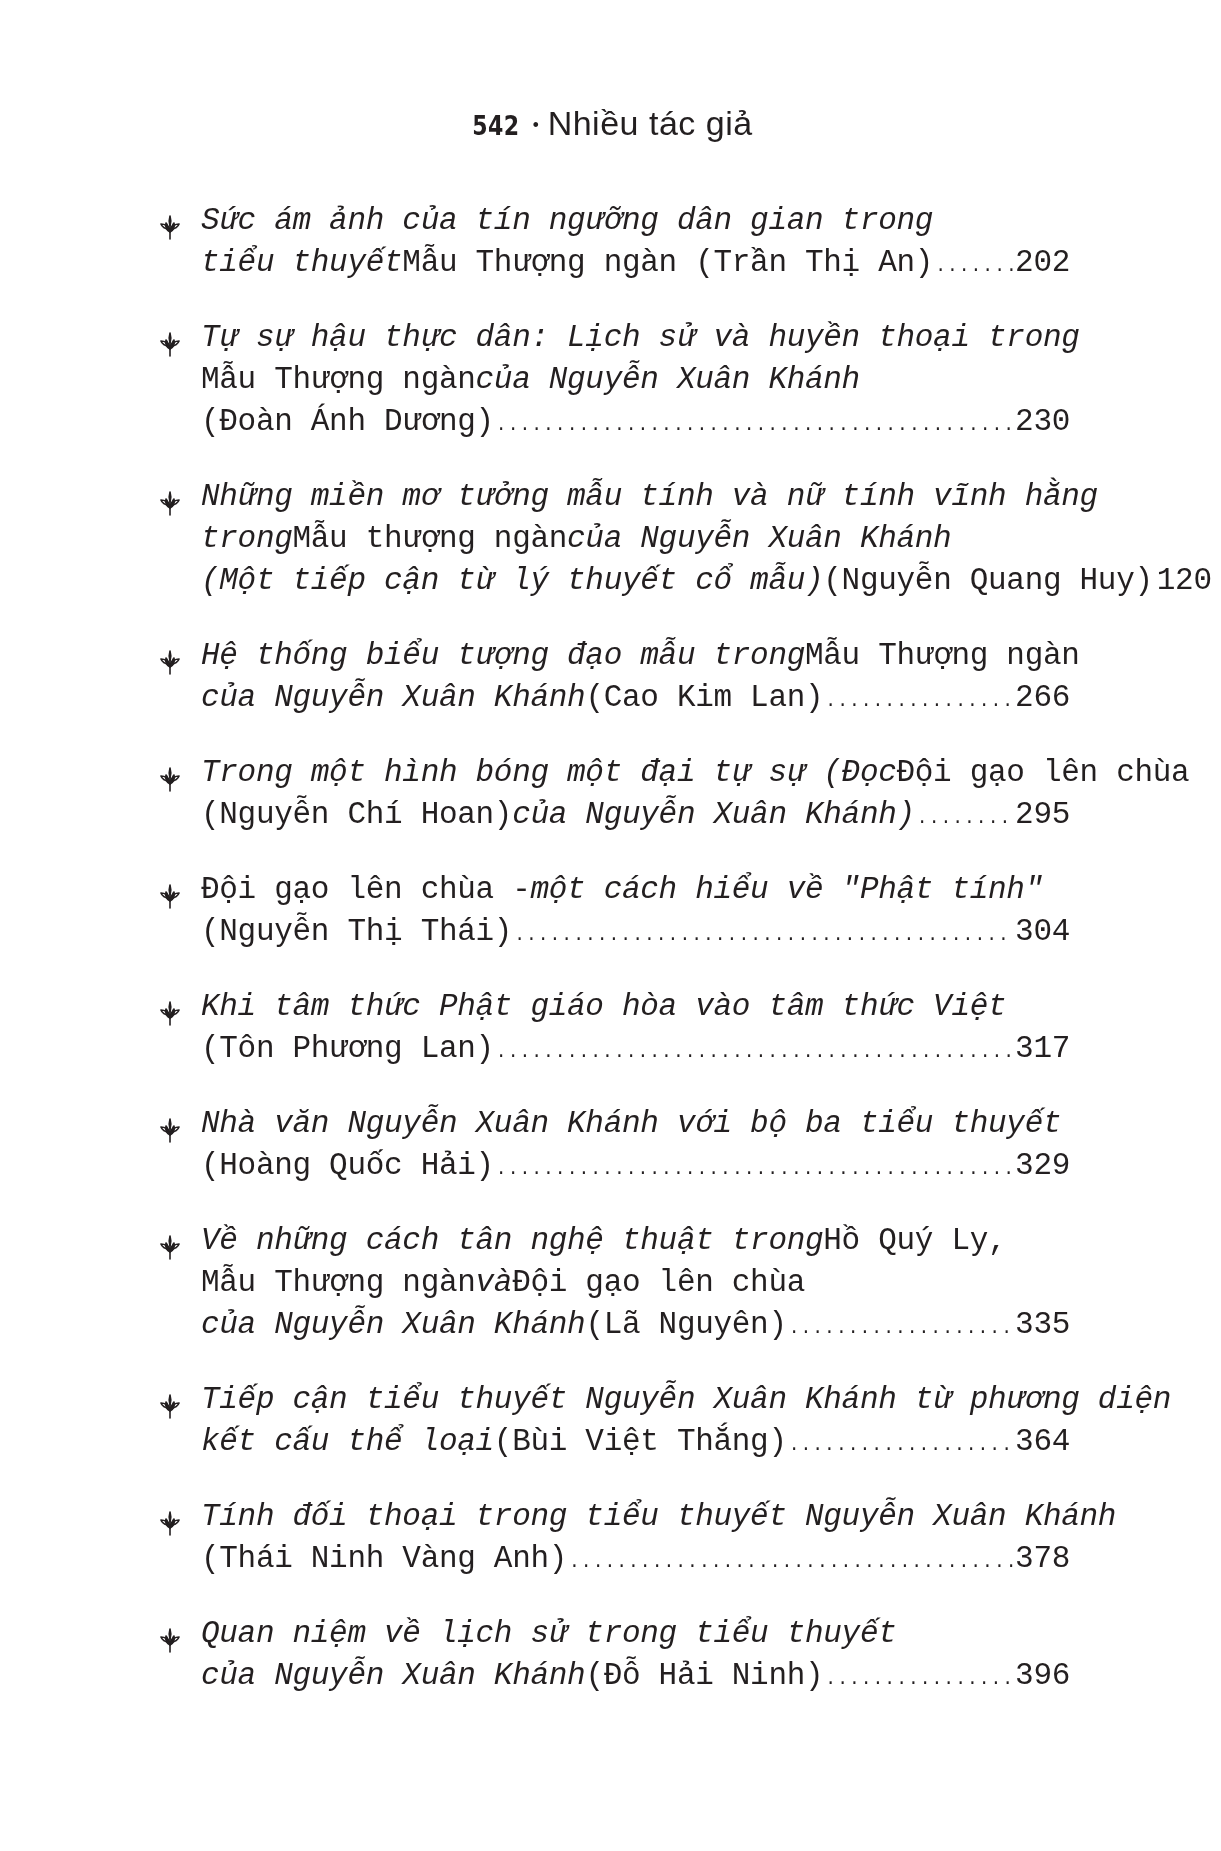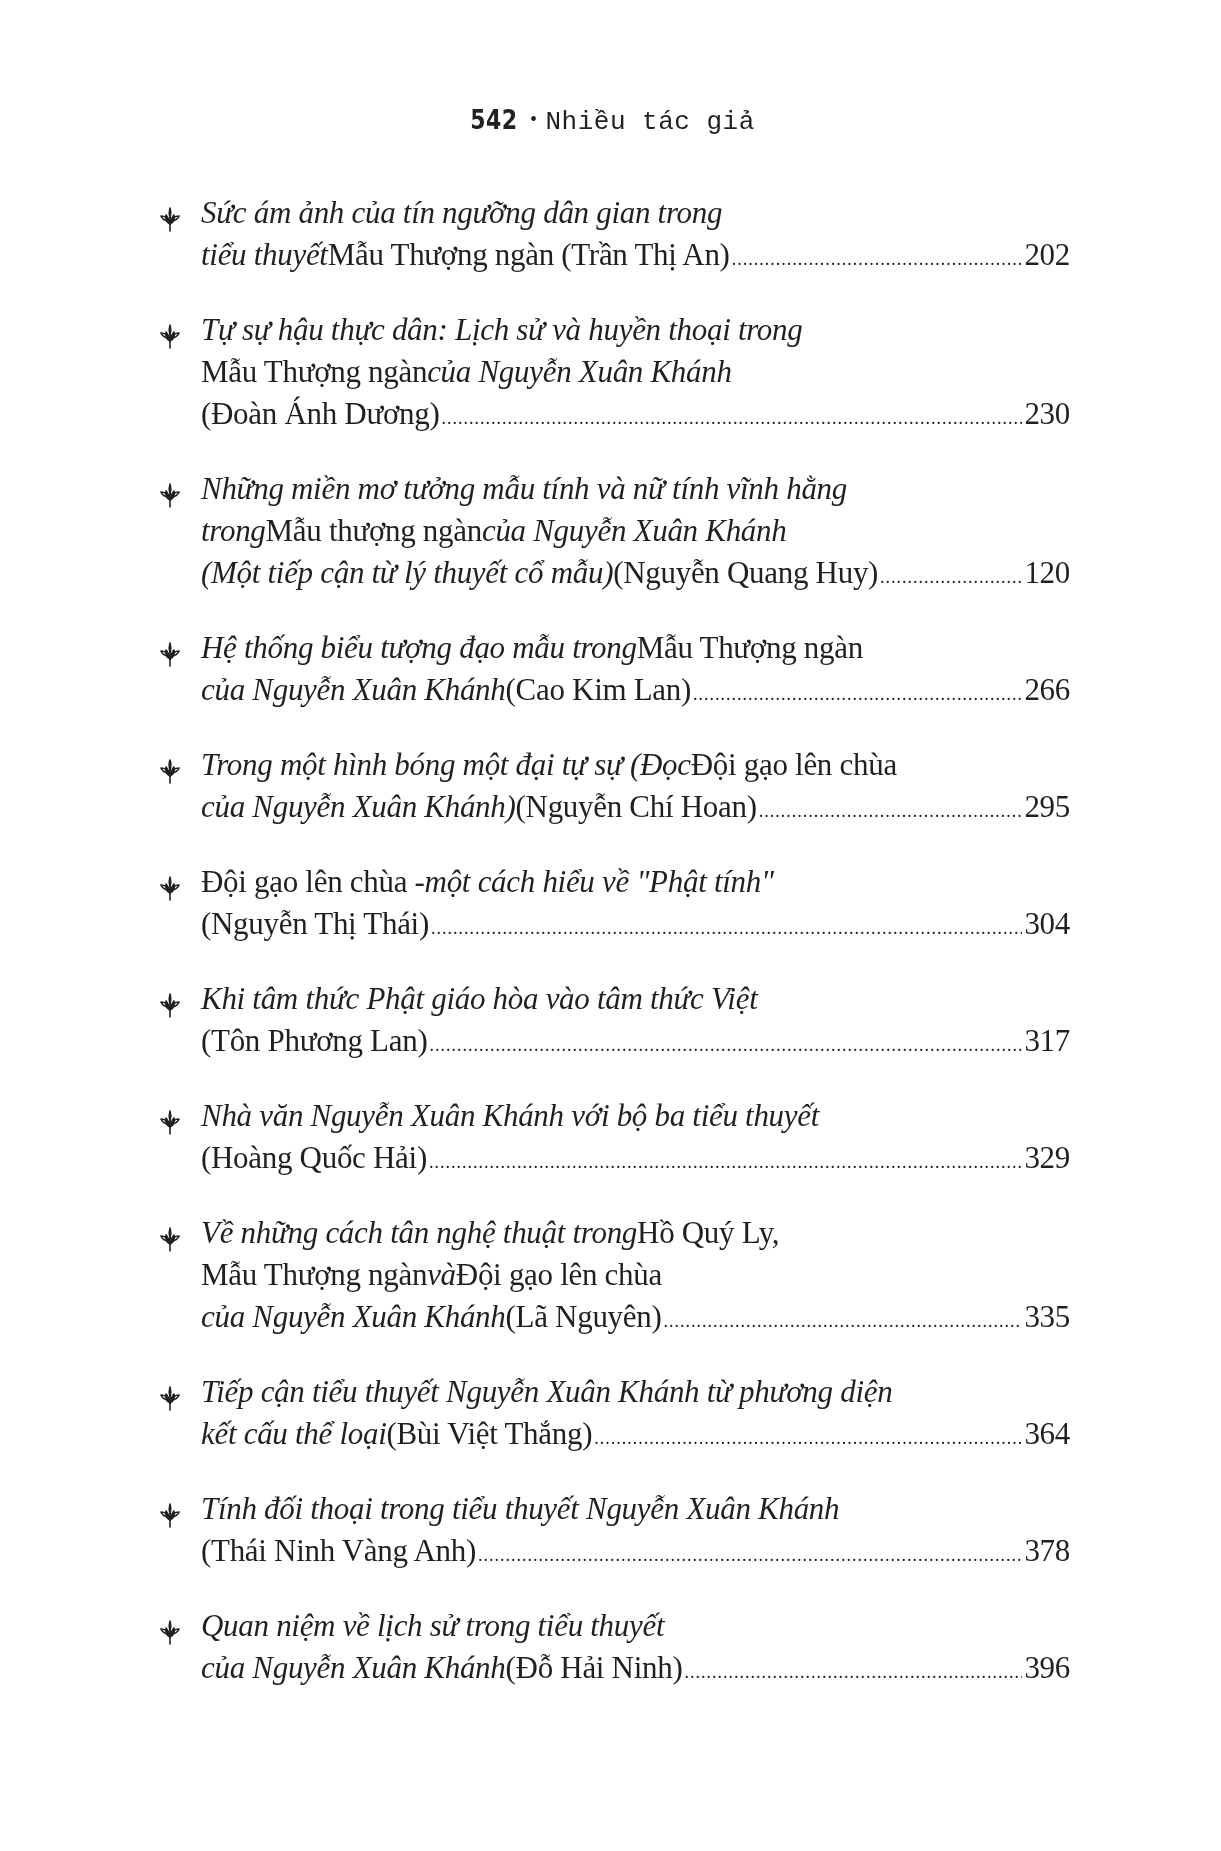--- a/index.html
+++ b/index.html
@@ -7,22 +7,22 @@
     width: 1221px; height: 1851px; position: relative; overflow: hidden;
     color: #231f20;
     font-family: "Liberation Serif", "DejaVu Serif", serif;
   }
   .header {
     position: absolute; left: 0; top: 104px; width: 1221px;
     text-align: center; font-size: 28px; letter-spacing: 0.5px;
   }
   .header .num { font-family: "DejaVu Sans", sans-serif; font-weight: bold; font-size: 26px; transform: scaleX(0.85); display: inline-block; }
   .header .dot { font-size: 20px; margin: 0 8px; position: relative; top: -3px; }
-  .header .author { font-family: Liberation Mono, monospace; font-size: 26px; }
-  .toc { position: absolute; left: 160px; top: 192px; width: 910px; }
+  .header .author { font-family: Liberation Sans, sans-serif; font-size: 34px; }
+  .toc { position: absolute; left: 160px; top: 200px; width: 910px; font-family: Liberation Mono, monospace; }
   .entry { position: relative; padding-left: 41px; margin-bottom: 33px; }
   .entry .leaf {
     position: absolute; left: 0; top: 14px; width: 20px; height: 26px;
   }
   .line {
     display: flex; align-items: baseline; font-size: 31px;
     line-height: 42px; height: 42px; white-space: nowrap;
     letter-spacing: -0.3px;
   }
   .line .seg.i { font-style: italic; }
@@ -145,22 +145,22 @@
       <path d="M10 16 C6 15 2 13 1 10 C4 10 8 12 10 16 Z"></path>
       <path d="M10 16 C14 15 18 13 19 10 C16 10 12 12 10 16 Z"></path>
       <path d="M10 12 C9 9 9 5 10 2 C11 5 11 9 10 12 Z" fill="#231f20"></path>
     </g>
   </svg>
 <div class="line">
         <span class="seg i">Trong một hình bóng một đại tự sự (Đọc </span>
         <span class="seg">Đội gạo lên chùa</span>
       </div>
       <div class="line">
+        <span class="seg">(Nguyễn Chí Hoan)</span>
         <span class="seg i">của Nguyễn Xuân Khánh) </span>
-        <span class="seg">(Nguyễn Chí Hoan)</span>
         <span class="leader"></span>
         <span class="page">295</span>
       </div>
     </div>
     <div class="entry">
   <svg class="leaf" viewBox="0 0 20 26" xmlns="http://www.w3.org/2000/svg">
     <g fill="none" stroke="#231f20" stroke-width="1.6" stroke-linecap="round" stroke-linejoin="round">
       <path d="M10 25 L10 6"></path>
       <path d="M10 18 C7 17 5 13 6 9 C8 12 10 14 10 18 Z" fill="#231f20"></path>
       <path d="M10 18 C13 17 15 13 14 9 C12 12 10 14 10 18 Z" fill="#231f20"></path>

